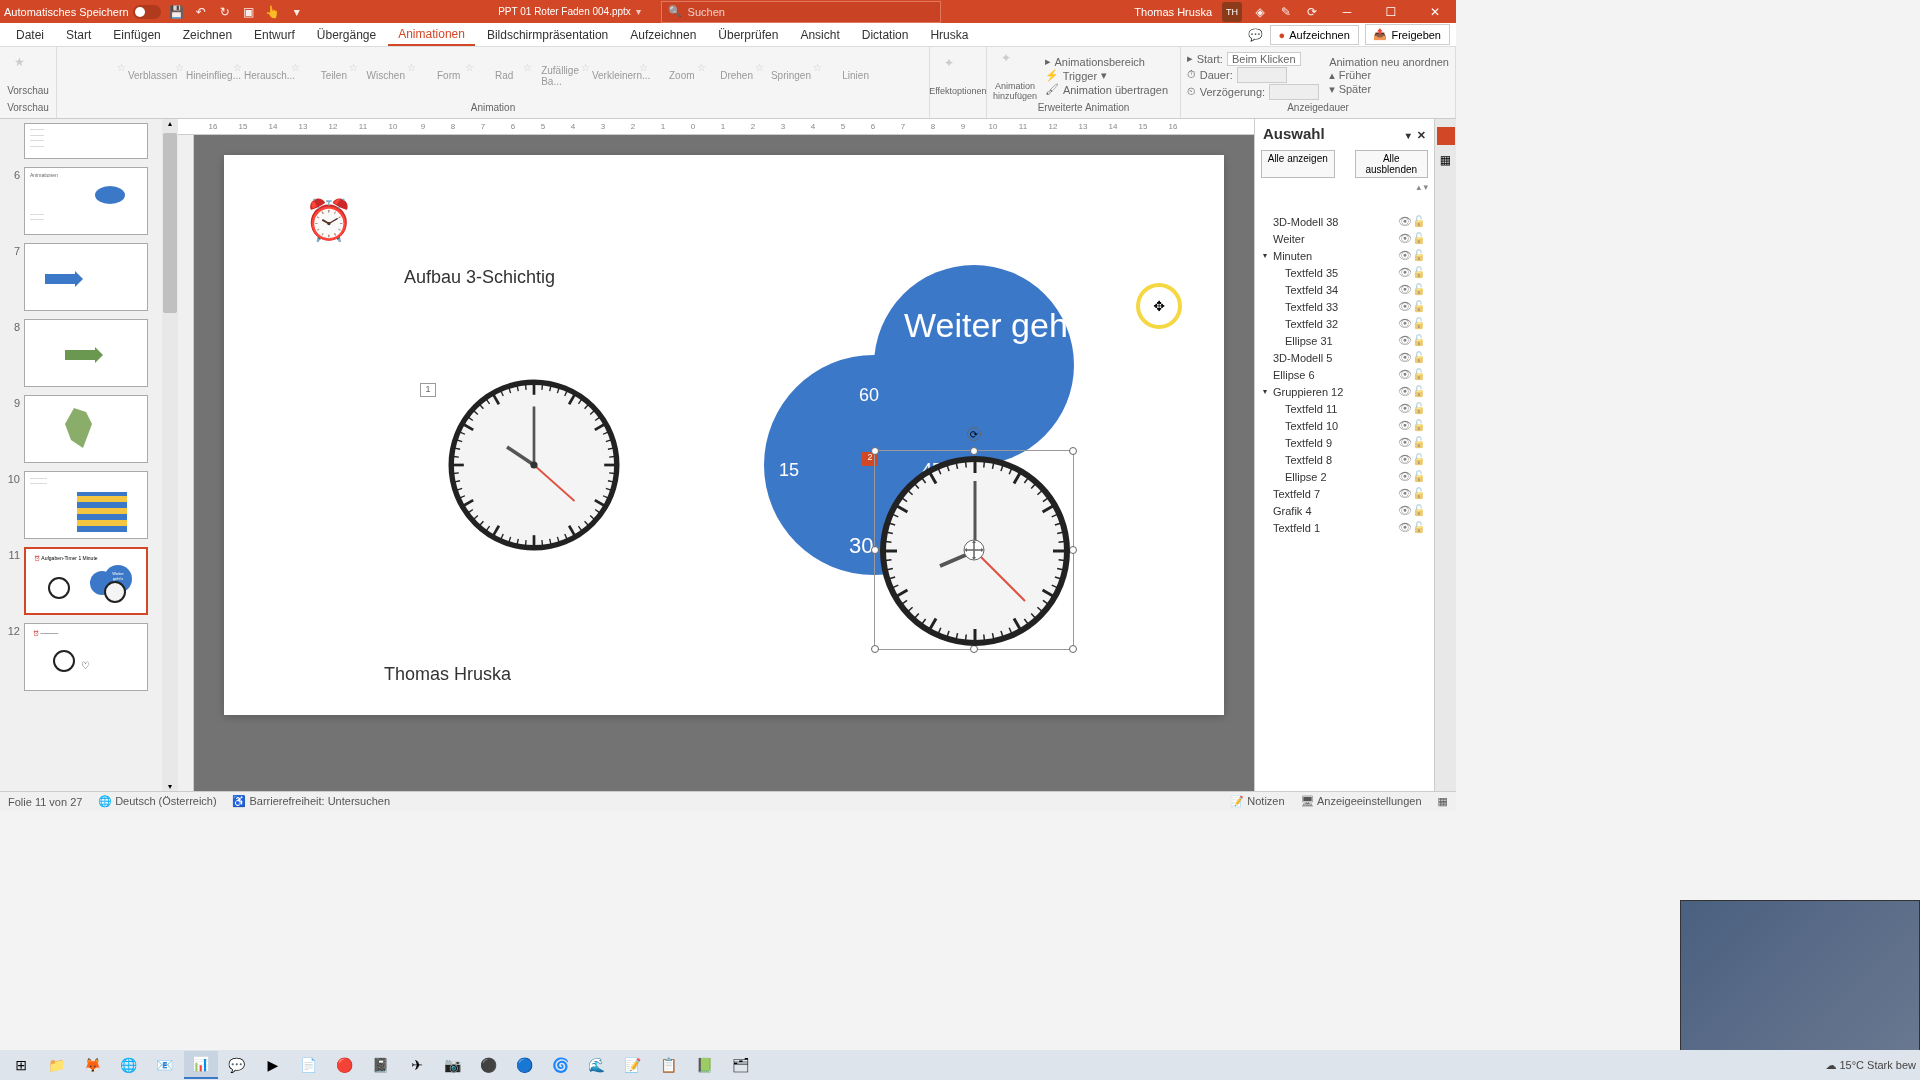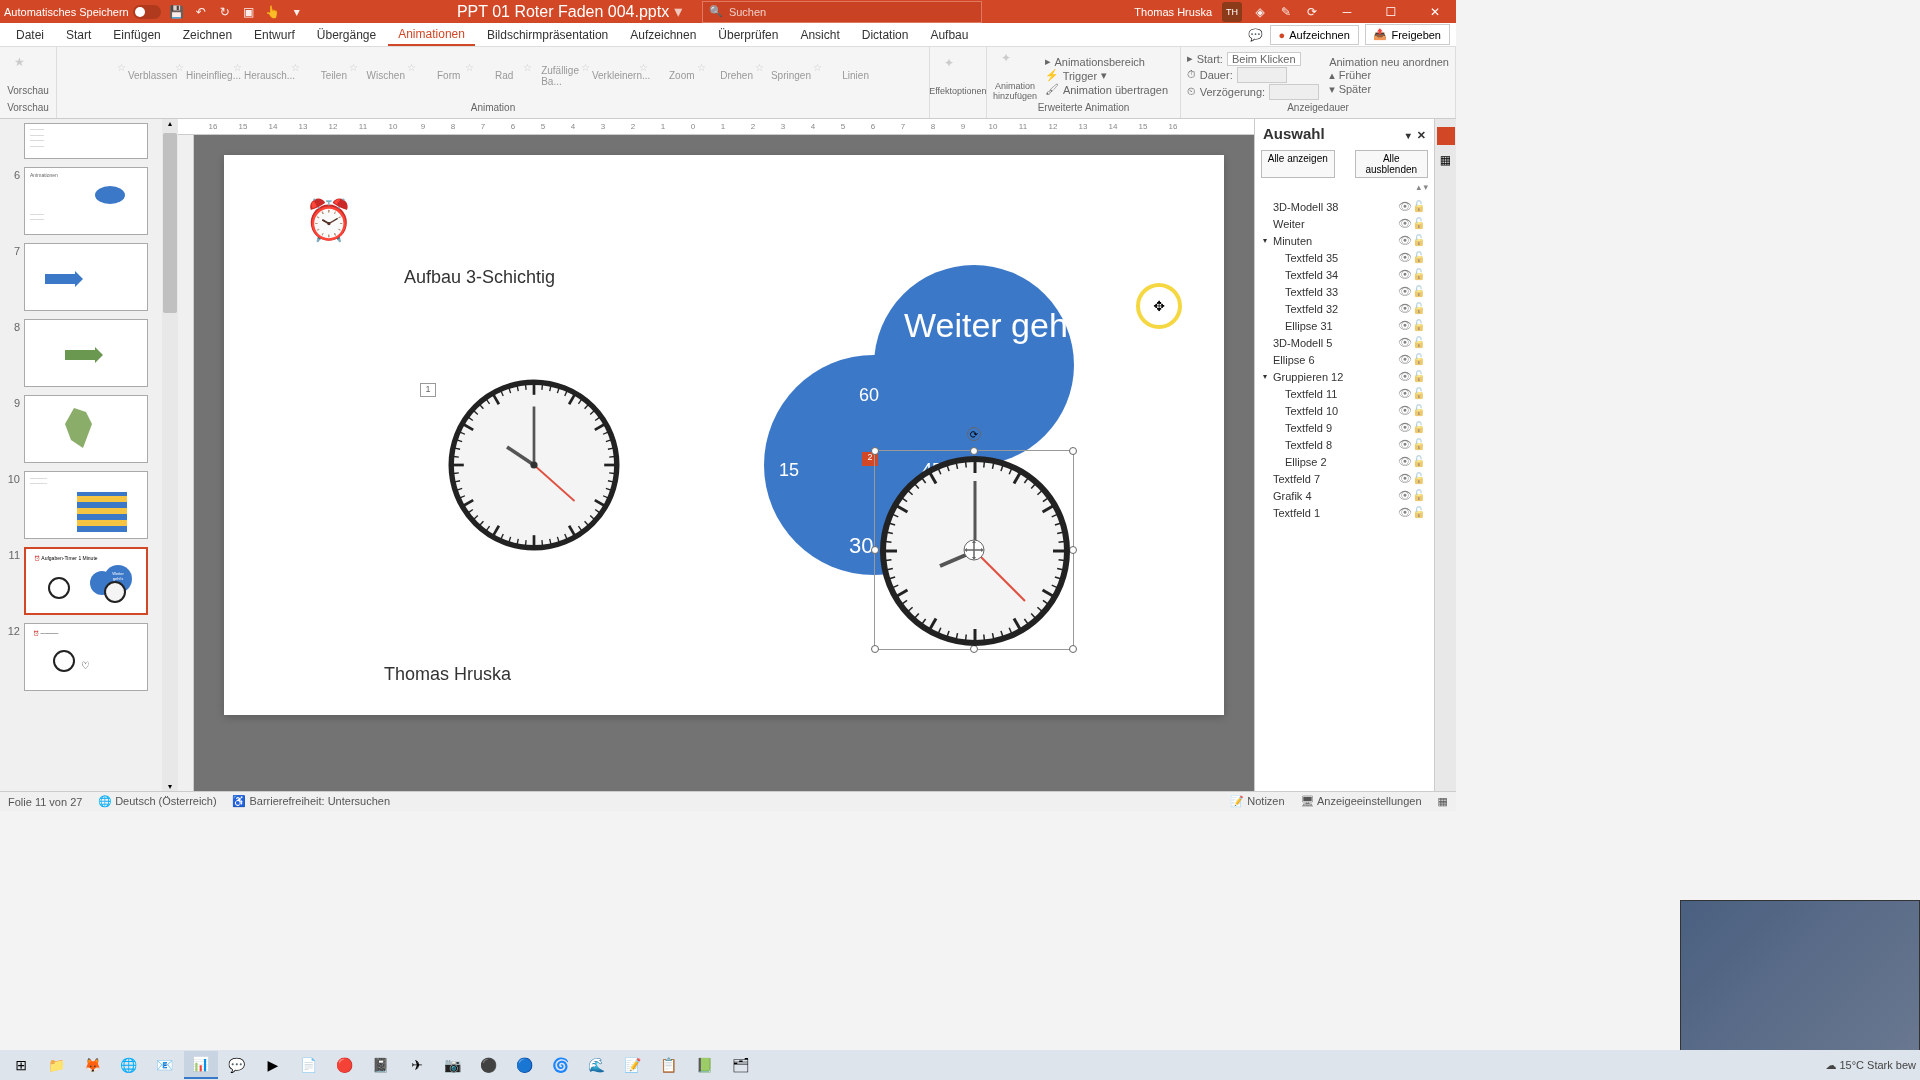--- a/index.html
+++ b/index.html
@@ -6,21 +6,21 @@
 body { background: #f3f3f3; width: 1456px; height: 816px; overflow: hidden; font-size: 12px; }
 
 
 .titlebar { height: 23px; background: #d24726; display: flex; align-items: center; color: white; padding: 0 4px; }
 .titlebar-left { display: flex; align-items: center; gap: 8px; }
 .autosave { display: flex; align-items: center; gap: 4px; font-size: 11px; }
 .toggle { width: 28px; height: 14px; border-radius: 7px; background: #b03a1e; position: relative; }
 .toggle::after { content:''; position:absolute; width:10px; height:10px; border-radius:50%; background:white; top:2px; left:2px; }
 .qat-icon { width: 16px; height: 16px; display: flex; align-items: center; justify-content: center; opacity: 0.9; }
 .titlebar-center { flex: 1; display: flex; align-items: center; justify-content: center; gap: 20px; }
-.doc-title { font-size: 16px; display: flex; align-items: center; gap: 5px; }
+.doc-title { font-size: 10px; display: flex; align-items: center; gap: 5px; }
 .search-box { width: 280px; height: 22px; background: #c94224; border: 1px solid #e0775f; display: flex; align-items: center; padding: 0 6px; gap: 6px; color: #f0d0c8; font-size: 11px; }
 .titlebar-right { display: flex; align-items: center; gap: 10px; }
 .user-badge { width: 20px; height: 20px; background: #8b3a1a; border-radius: 3px; display: flex; align-items: center; justify-content: center; font-size: 9px; }
 .win-btn { width: 34px; height: 24px; display: flex; align-items: center; justify-content: center; }
 
 
 .menubar { height: 24px; background: white; display: flex; align-items: center; padding: 0 6px; gap: 2px; border-bottom: 1px solid #ddd; }
 .menu-item { padding: 3px 10px; font-size: 12px; color: #333; cursor: pointer; }
 .menu-item.active { border-bottom: 2px solid #d24726; color: #d24726; }
 .menubar-right { margin-left: auto; display: flex; align-items: center; gap: 6px; }
@@ -81,21 +81,21 @@
 .move-icon { position: absolute; left: 50%; top: 50%; transform: translate(-50%,-50%); width: 24px; height: 24px; }
 .author { position: absolute; bottom: 30px; left: 160px; font-size: 18px; color: #333; }
 .highlight-ring { position: absolute; top: 128px; right: 42px; width: 46px; height: 46px; border: 4px solid #f5d742; border-radius: 50%; display: flex; align-items: center; justify-content: center; font-size: 14px; }
 .num-tag2 { position: absolute; top: 297px; left: 638px; width: 16px; height: 14px; background: #d24726; color: white; font-size: 9px; text-align: center; }
 
 
 .sel-pane { width: 180px; background: white; border-left: 1px solid #ccc; display: flex; flex-direction: column; }
 .sel-header { padding: 6px 8px; font-size: 15px; font-weight: 600; color: #333; display: flex; align-items: center; justify-content: space-between; }
 .sel-btns { display: flex; gap: 20px; padding: 2px 6px; }
 .sel-btn { flex: 1; border: 1px solid #bbb; padding: 2px 4px; font-size: 10px; text-align: center; background: #f8f8f8; }
-.sel-list { flex: 1; overflow-y: auto; padding: 4px; }
+.sel-list { flex: 1; overflow-y: auto; padding: 4px; margin-top: 15px; }
 .sel-item { display: flex; align-items: center; padding: 2px 4px; font-size: 11px; color: #333; }
 .sel-item .indent { width: 12px; }
 .sel-item .caret { width: 10px; font-size: 8px; }
 .sel-item .name { flex: 1; }
 .sel-item .vis { width: 14px; opacity: 0.6; }
 .sel-item .lock { width: 14px; opacity: 0.6; }
 
 
 .right-bar { width: 22px; background: #e8e8e8; border-left: 1px solid #ccc; display: flex; flex-direction: column; align-items: center; gap: 8px; padding-top: 8px; }
 
@@ -171,21 +171,21 @@
   <div class="menu-item">Einfügen</div>
   <div class="menu-item">Zeichnen</div>
   <div class="menu-item">Entwurf</div>
   <div class="menu-item">Übergänge</div>
   <div class="menu-item active">Animationen</div>
   <div class="menu-item">Bildschirmpräsentation</div>
   <div class="menu-item">Aufzeichnen</div>
   <div class="menu-item">Überprüfen</div>
   <div class="menu-item">Ansicht</div>
   <div class="menu-item">Dictation</div>
-  <div class="menu-item">Aufbau</div>
+  <div class="menu-item">Hruska</div>
   <div class="menubar-right">
     <span>💬</span>
     <div class="rec-btn">
         <span style="color:#d24726">●</span>
         <span>Aufzeichnen</span>
       </div>
     <div class="share-btn">
         <span>📤</span>
         <span>Freigeben</span>
       </div>

